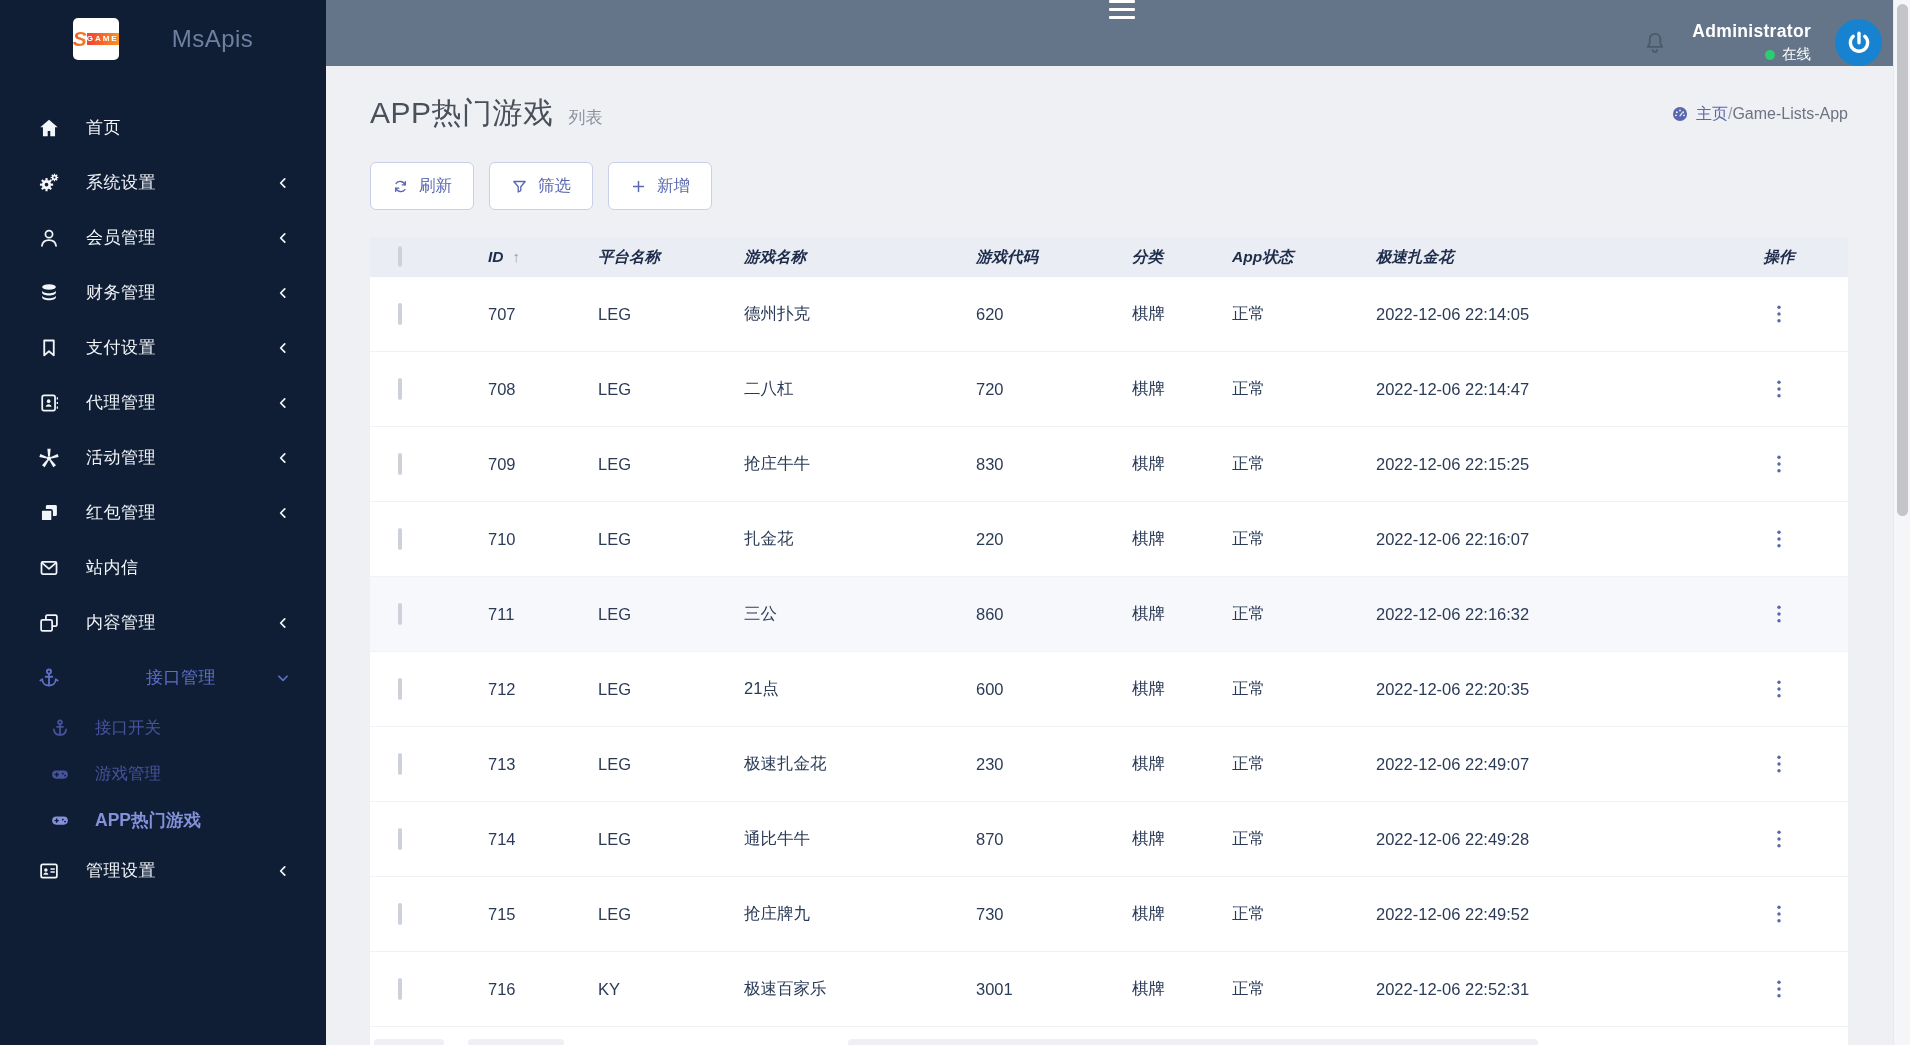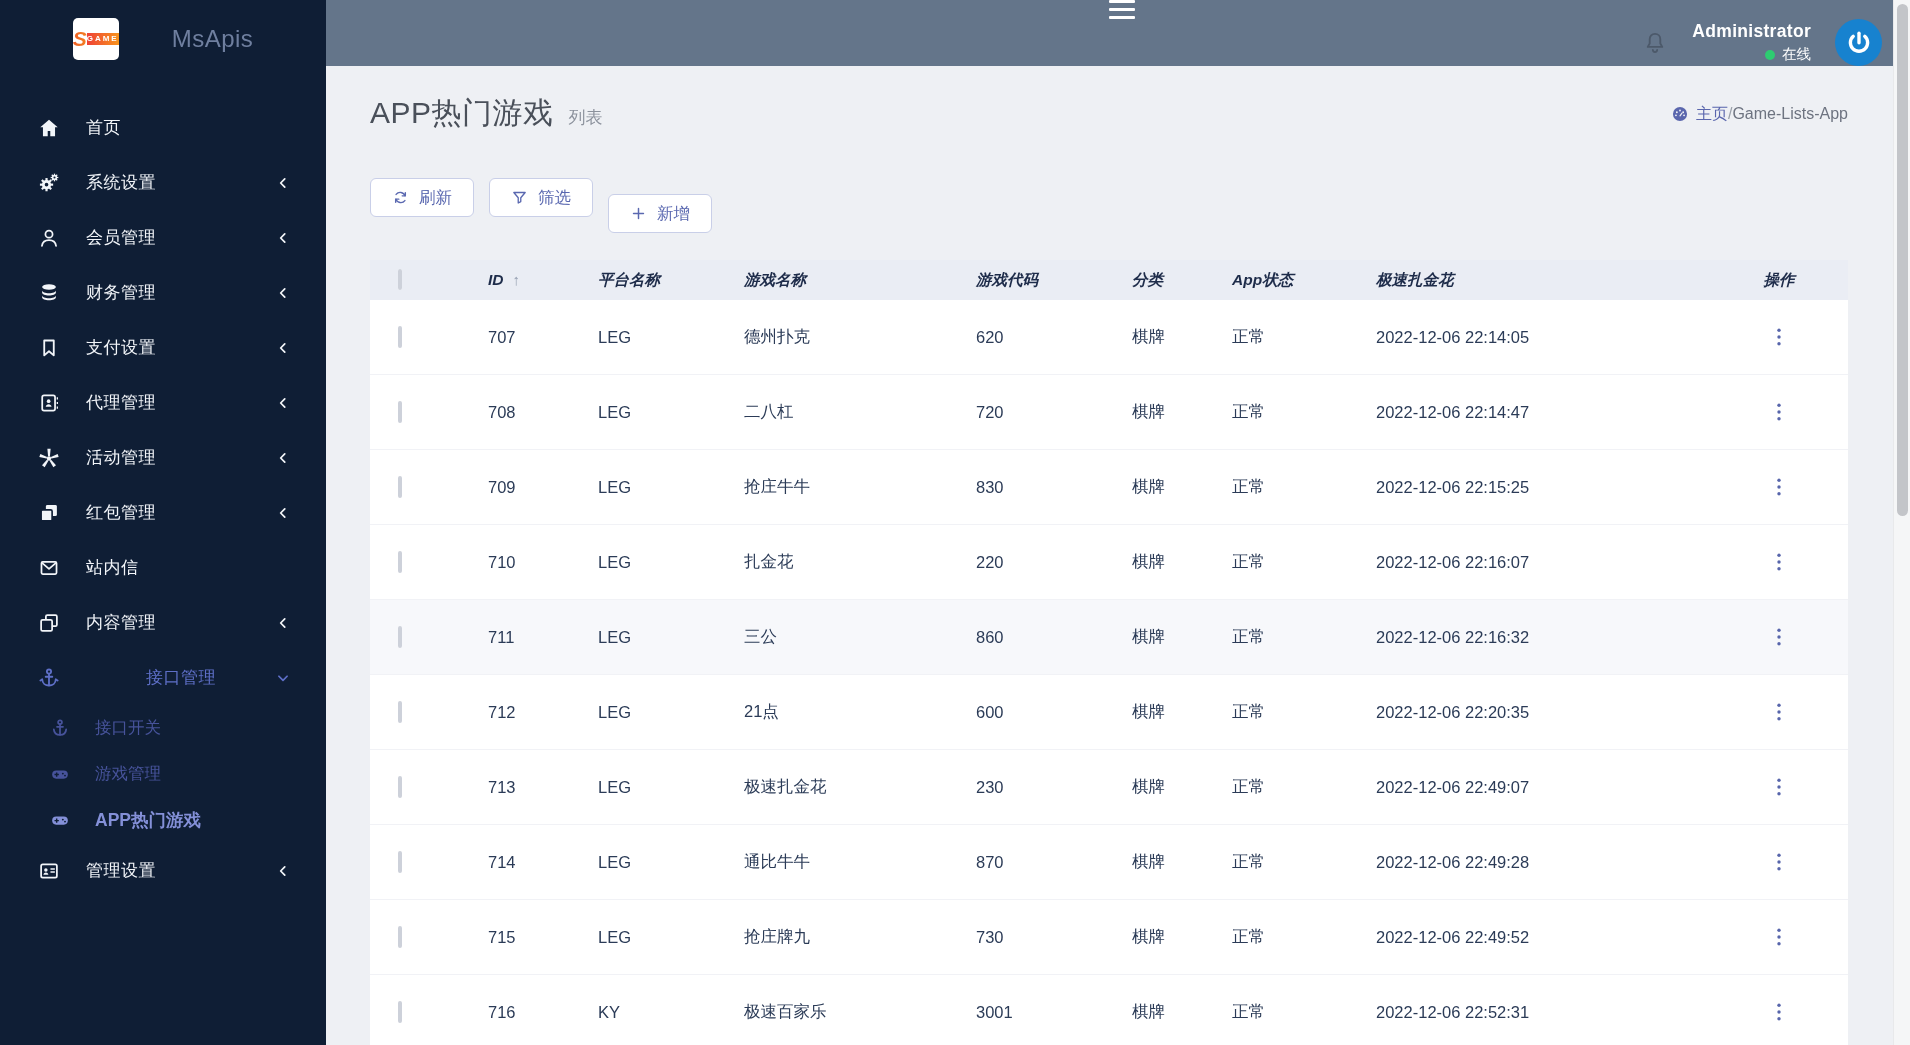--- a/index.html
+++ b/index.html
@@ -41,23 +41,23 @@
   .content { flex:1; padding:27px 62px 0 44px; }
   .page-head { display:flex; align-items:baseline; }
   .page-title { font-size:30px; color:#4a505a; font-weight:500; letter-spacing:.5px; }
   .page-sub { font-size:17px; color:#8b919c; margin-left:15px; }
   .breadcrumb { margin-left:auto; font-size:16px; display:flex; align-items:center; gap:0; }
   .crumb-home { color:#5a66ad; display:flex; align-items:center; gap:7px; cursor:pointer; }
   .crumb-sep { color:#9aa0aa; }
   .crumb-cur { color:#6d7380; }
 
   .toolbar { margin-top:28px; display:flex; align-items:center; }
-  .btn { display:inline-flex; align-items:center; gap:10px; background:#fff; border:1px solid #c9cfe8; border-radius:6px; color:#5a68b0; font-size:16.5px; height:39px; padding:0 21px; cursor:pointer; font-family:inherit; }
+  .btn { display:inline-flex; align-items:center; gap:10px; background:#fff; border:1px solid #c9cfe8; border-radius:6px; color:#5a68b0; font-size:16.5px; height:48px; padding:0 21px; cursor:pointer; font-family:inherit; }
   .btn + .btn { margin-left:15px; }
-  .btn-add { margin-left:auto;margin-top:32px; }
+  .btn-add { margin-left:auto; }
   .btn .bicon { width:17px; height:17px; }
 
   .table-card { margin-top:27px; background:#fff; border-radius:3px; }
   .t-head, .t-row { display:grid; grid-template-columns:86px 110px 146px 232px 156px 100px 144px 366px 1fr; align-items:center; }
   .t-head { background:#eaedf4; height:40px; font-weight:700; font-size:15.5px; color:#1e2c4a;font-style:italic; }
   .cell { padding-left:32px; white-space:nowrap; }
   .cell.c-check { padding-left:28px; }
   .cell.c-actions { padding-left:0; display:flex; justify-content:center; }
   .t-row { height:75px; border-bottom:1px solid #f1f2f6; font-size:16.5px; color:#2b3b57; background:#fff; }
   .t-row.highlighted { background:#f7f8fb; }

